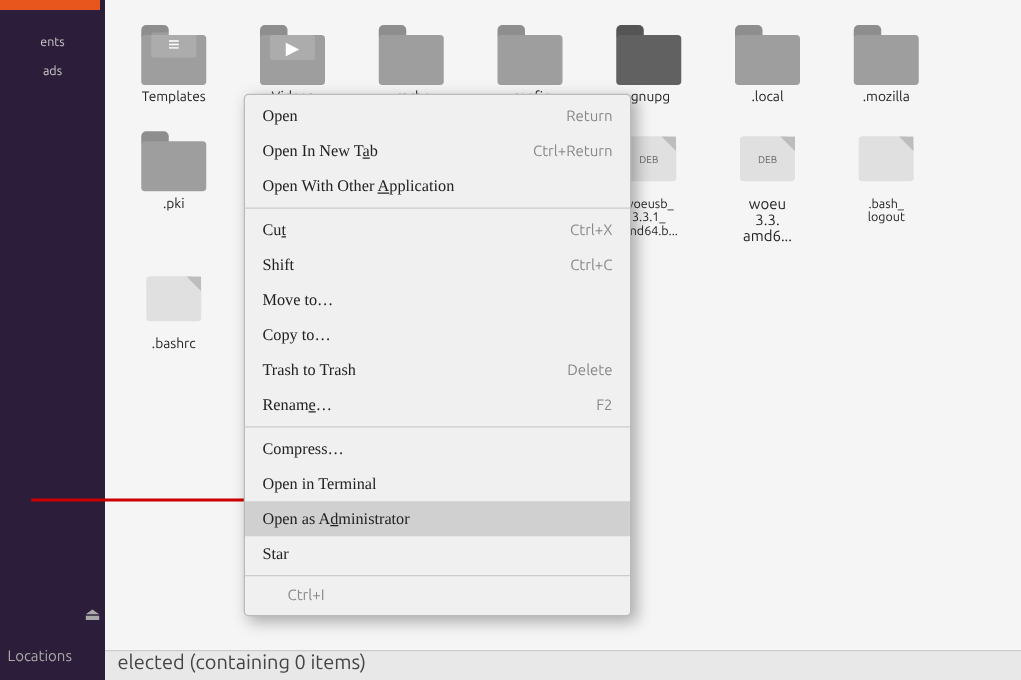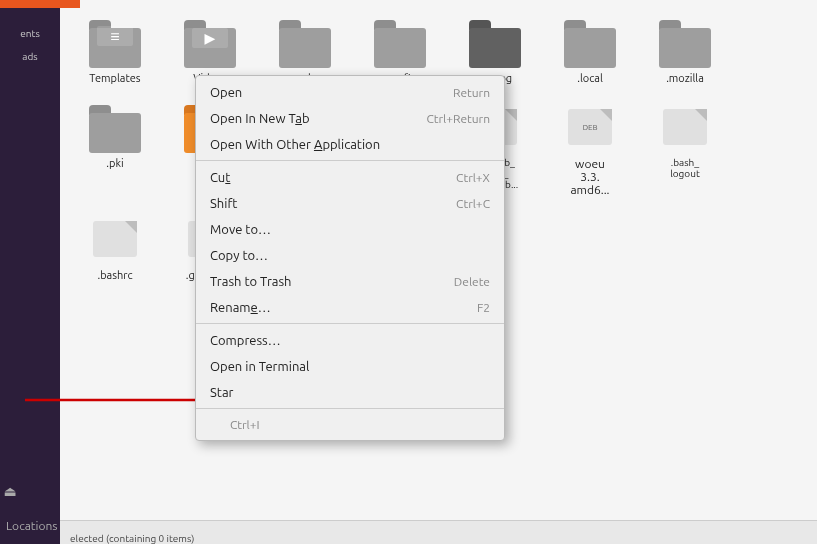--- a/index.html
+++ b/index.html
@@ -15,26 +15,26 @@
     
     .fm-bg {
       position: absolute;
       inset: 0;
       background: #f5f5f5;
       display: flex;
     }
 
     
     .sidebar {
-      width: 60px;
+      width: 84px;
       background: #2c1e3a;
       height: 100%;
       display: flex;
       flex-direction: column;
-      align-items: flex-start;
+      align-items: flex-end;
       padding-top: 8px;
       gap: 4px;
       flex-shrink: 0;
     }
 
     .sidebar-item {
       color: #ccc;
       font-size: 10px;
       text-align: center;
       padding: 4px 2px;
@@ -116,23 +116,23 @@
       background: #bdbdbd;
       clip-path: polygon(0 0, 100% 100%, 100% 0);
     }
 
     
     .status-bar {
       height: 24px;
       background: #e8e8e8;
       border-top: 1px solid #ccc;
       display: flex;
-      align-items: flex-end;
+      align-items: flex-start;
       padding: 0 10px;
-      font-size: 10px;
+      font-size: 16px;
       color: #444;
     }
 
     
     .eject-icon {
       width: 20px;
       height: 20px;
       display: flex;
       align-items: center;
       justify-content: center;
@@ -177,20 +177,21 @@
     }
 
     .menu-separator {
       height: 1px;
       background: #ccc;
       margin: 3px 0;
     }
 
     .menu-item-label {
       flex: 1;
+      font-family: Liberation Serif, serif;
     }
 
     
     .red-arrow {
       position: absolute;
       top: 380px;
       left: 20px;
       z-index: 50;
     }
 
@@ -502,20 +503,23 @@
     <span class="menu-item-label">Renam<u>e</u>…</span>
     <span class="shortcut">F2</span>
   </div>
   <div class="menu-separator"></div>
   <div class="menu-item">
     <span class="menu-item-label">Compress…</span>
   </div>
   <div class="menu-item">
     <span class="menu-item-label">Open in Terminal</span>
   </div>
+  <div class="menu-item highlighted">
+    <span class="menu-item-label">Open as A<u>d</u>ministrator</span>
+  </div>
   <div class="menu-item">
     <span class="menu-item-label">Star</span>
   </div>
   <div class="menu-separator"></div>
   <div class="menu-item">
     <span class="shortcut">Ctrl+I</span>
   </div>
 </div>
 
 </body></html>

